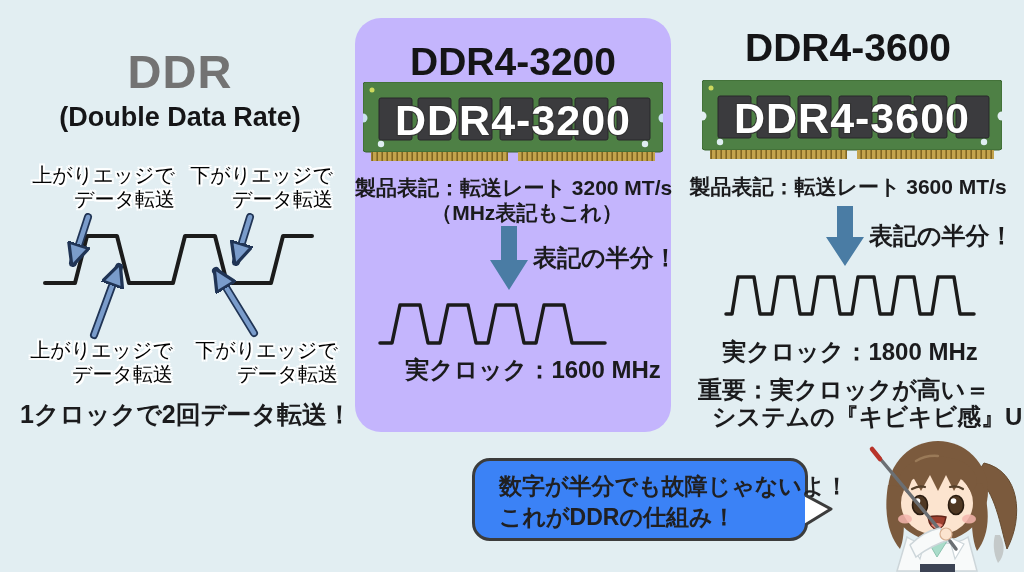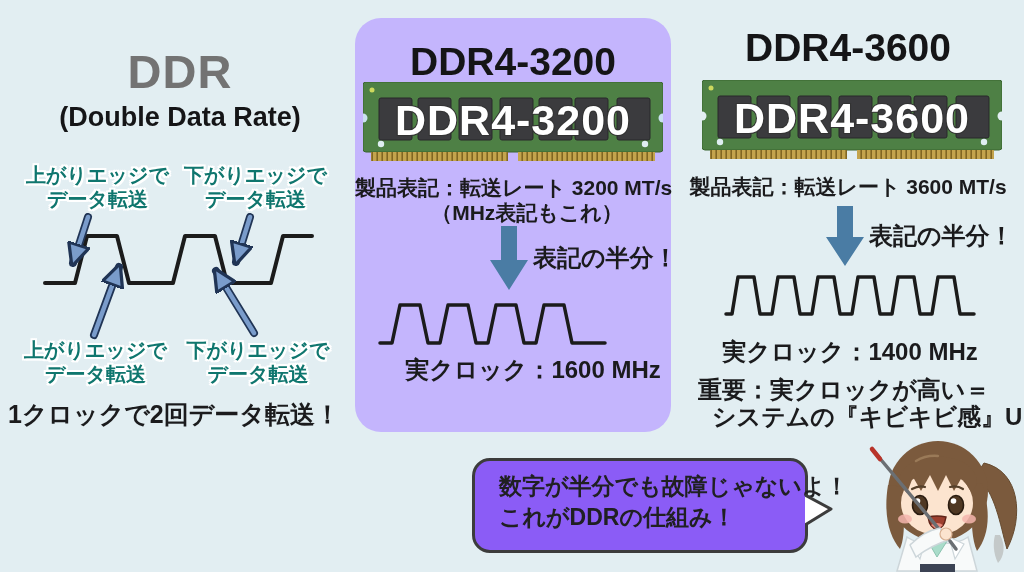--- a/index.html
+++ b/index.html
@@ -10,37 +10,37 @@
     color:#1b1b1d;
   }
   .abs{position:absolute;}
   .center{text-align:center;}
 
   .title-xl{font-size:47px;font-weight:800;letter-spacing:1px;color:#737373;line-height:1;}
   .title-sub{font-size:27px;font-weight:700;color:#151517;line-height:1;}
   .title-lg{font-size:39px;font-weight:800;color:#151517;line-height:1;}
 
   .edge-label{
-    font-size:20px;font-weight:700;line-height:24px;color:#0f766e;text-align:center;
+    font-size:20px;font-weight:400;line-height:24px;color:#000000;text-align:right;
     text-shadow:-2px -2px 0 #fff,2px -2px 0 #fff,-2px 2px 0 #fff,2px 2px 0 #fff,
                  0 -2px 0 #fff,0 2px 0 #fff,-2px 0 0 #fff,2px 0 0 #fff;
     white-space:nowrap;
   }
   .jp22{font-size:21px;font-weight:700;color:#1b1b1d;white-space:nowrap;}
   .jp24{font-size:24px;font-weight:700;color:#1b1b1d;white-space:nowrap;}
   .jp25{font-size:25px;font-weight:700;color:#1b1b1d;white-space:nowrap;}
 
   .panel{
     position:absolute;left:355px;top:18px;width:316px;height:414px;
     background:#c4b5fd;border-radius:26px;
   }
 
   .bubble{
-    position:absolute;left:472px;top:458px;width:336px;height:95px;
-    background:#8b5cf6;border:3px solid #3c3c3c;border-radius:18px;
+    position:absolute;left:472px;top:458px;width:336px;height:83px;
+    background:#3b82f6;border:3px solid #3c3c3c;border-radius:18px;
     box-sizing:border-box;padding:10px 0 0 24px;
   }
   .bubble .line{font-size:23px;font-weight:700;line-height:31px;color:#202022;white-space:nowrap;}
 
   svg{display:block;}
   .wave{stroke:#1b1b1b;stroke-width:4;fill:none;stroke-linejoin:round;stroke-linecap:round;}
   .wave-thin{stroke:#1b1b1b;stroke-width:3.5;fill:none;stroke-linejoin:round;stroke-linecap:round;}
   .shaft-o{stroke:#203455;stroke-width:8;stroke-linecap:round;}
   .shaft-i{stroke:#7a9ccb;stroke-width:4.5;stroke-linecap:round;}
   .steel{fill:#4a7ca4;}
@@ -95,21 +95,21 @@
 
   <div class="abs edge-label" style="left:18px;top:338px;width:155px;">
     <span>上がりエッジで</span><br>
     <span>データ転送</span>
   </div>
   <div class="abs edge-label" style="left:178px;top:338px;width:160px;">
     <span>下がりエッジで</span><br>
     <span>データ転送</span>
   </div>
 
-  <div class="abs center jp25" style="left:8px;top:398px;width:330px;">1クロックで2回データ転送！</div>
+  <div class="abs center jp25" style="left:20px;top:398px;width:330px;">1クロックで2回データ転送！</div>
 
   <div class="panel">
     <div class="abs center title-lg" style="left:0;top:24px;width:316px;">DDR4-3200</div>
 
     <svg class="abs" style="left:8px;top:64px;" width="300" height="82" viewBox="0 0 300 82">
       <defs>
         <pattern id="gp1" patternUnits="userSpaceOnUse" width="5" height="9">
           <rect width="5" height="9" fill="#c4a44d"></rect>
           <rect x="3.4" width="1.6" height="9" fill="#816622"></rect>
         </pattern>
@@ -178,21 +178,21 @@
 
   <svg class="abs" style="left:825px;top:206px;" width="40" height="62" viewBox="0 0 40 62">
     <polygon class="steel" points="12,0 28,0 28,31 39,31 20,60 1,31 12,31"></polygon>
   </svg>
   <div class="abs jp24" style="left:869px;top:220px;">表記の半分！</div>
 
   <svg class="abs" style="left:722px;top:272px;" width="256" height="47" viewBox="0 0 256 47">
     <path class="wave-thin" d="M4,42 L10,42 L16,5 L32,5 L38,42 L50,42 L56,5 L72,5 L78,42 L90,42 L96,5 L112,5 L118,42 L130,42 L136,5 L152,5 L158,42 L170,42 L176,5 L192,5 L198,42 L210,42 L216,5 L232,5 L238,42 L252,42"></path>
   </svg>
 
-  <div class="abs center jp24" style="left:700px;top:336px;width:300px;">実クロック：1400 MHz</div>
+  <div class="abs center jp24" style="left:700px;top:336px;width:300px;">実クロック：1800 MHz</div>
 
   <div class="abs jp24" style="left:698px;top:374px;">重要：実クロックが高い＝</div>
   <div class="abs jp24" style="left:712px;top:401px;">システムの『キビキビ感』UP！</div>
 
   <div class="bubble">
     <div class="line">数字が半分でも故障じゃないよ！</div>
     <div class="line">これがDDRの仕組み！</div>
   </div>
   <svg class="abs" style="left:805px;top:492px;" width="30" height="36" viewBox="0 0 30 36">
     <polygon points="0,3 26,17 0,33" fill="#ffffff"></polygon>

